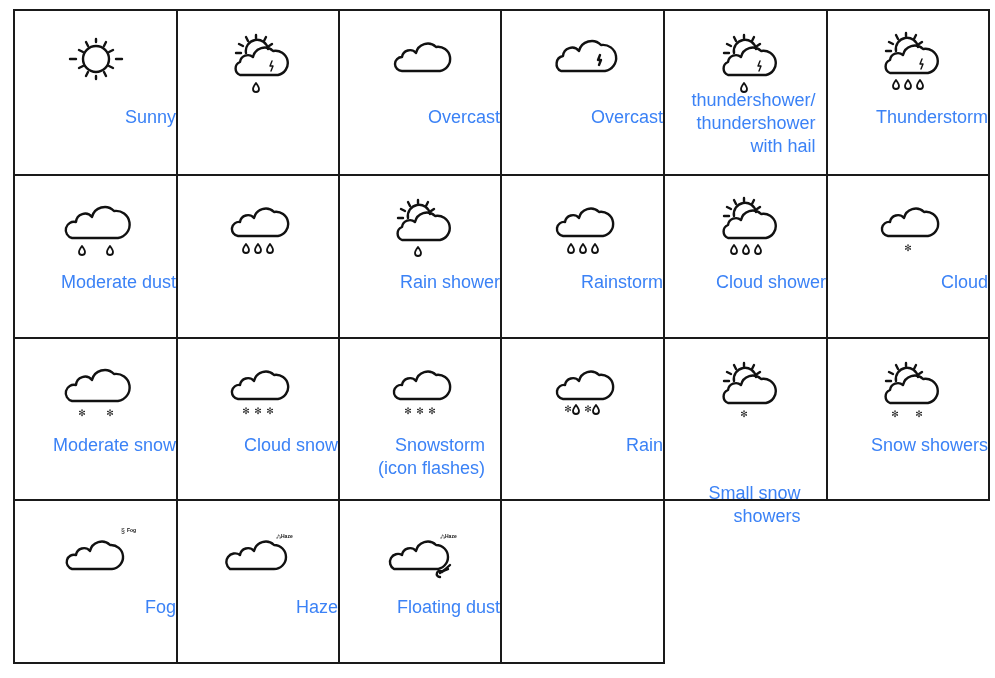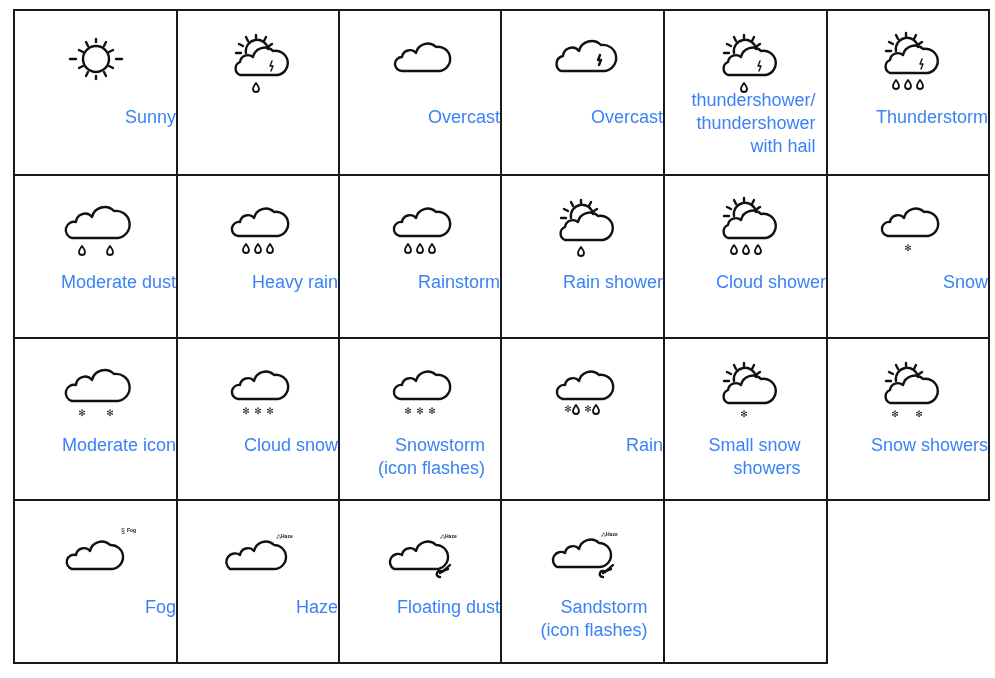--- a/index.html
+++ b/index.html
@@ -125,50 +125,49 @@
 
   <div class="cell">
     <svg class="icon" viewBox="0 0 100 70">
       <g class="s">
         <path d="M30 40 h40 a12 12 0 0 0 -4 -24 a12 12 0 0 0 -20 6 a8 8 0 0 0 -14 4 a7 7 0 0 0 -2 14 z"></path>
         <path d="M38 48 q-3 4 -3 6 a3 3 0 0 0 6 0 q0 -2 -3 -6z" stroke-width="1.8"></path>
         <path d="M50 48 q-3 4 -3 6 a3 3 0 0 0 6 0 q0 -2 -3 -6z" stroke-width="1.8"></path>
         <path d="M62 48 q-3 4 -3 6 a3 3 0 0 0 6 0 q0 -2 -3 -6z" stroke-width="1.8"></path>
       </g>
     </svg>
-    <div class="label">Heavy rain</div>
+  </div>
+
+  <div class="cell">
+    <svg class="icon" viewBox="0 0 100 70">
+      <g class="s">
+        <path d="M38 22 a11 11 0 0 1 22 -4"></path>
+        <line x1="48" y1="4" x2="48" y2="7"></line>
+          <line x1="38" y1="6" x2="40" y2="10"></line>
+          <line x1="58" y1="6" x2="56" y2="10"></line>
+        <line x1="28" y1="22" x2="33" y2="22"></line>
+          <line x1="31" y1="13" x2="35" y2="15"></line>
+          <line x1="64" y1="13" x2="61" y2="15"></line>
+        <path d="M32 44 h38 a12 12 0 0 0 -5 -24 a12 12 0 0 0 -20 6 a8 8 0 0 0 -13 5 a7 7 0 0 0 0 13 z"></path>
+        <path d="M48 51 q-3 4 -3 6 a3 3 0 0 0 6 0 q0 -2 -3 -6z" stroke-width="1.8"></path>
+      </g>
+    </svg>
+    <div class="label">Rain shower</div>
   </div>
 
   <div class="cell">
     <svg class="icon" viewBox="0 0 100 70">
       <g class="s">
         <path d="M30 40 h40 a12 12 0 0 0 -4 -24 a12 12 0 0 0 -20 6 a8 8 0 0 0 -14 4 a7 7 0 0 0 -2 14 z"></path>
         <path d="M38 48 q-3 4 -3 6 a3 3 0 0 0 6 0 q0 -2 -3 -6z" stroke-width="1.8"></path>
         <path d="M50 48 q-3 4 -3 6 a3 3 0 0 0 6 0 q0 -2 -3 -6z" stroke-width="1.8"></path>
         <path d="M62 48 q-3 4 -3 6 a3 3 0 0 0 6 0 q0 -2 -3 -6z" stroke-width="1.8"></path>
       </g>
     </svg>
     <div class="label">Rainstorm</div>
-  </div>
-
-  <div class="cell">
-    <svg class="icon" viewBox="0 0 100 70">
-      <g class="s">
-        <path d="M38 22 a11 11 0 0 1 22 -4"></path>
-        <line x1="48" y1="4" x2="48" y2="7"></line>
-          <line x1="38" y1="6" x2="40" y2="10"></line>
-          <line x1="58" y1="6" x2="56" y2="10"></line>
-        <line x1="28" y1="22" x2="33" y2="22"></line>
-          <line x1="31" y1="13" x2="35" y2="15"></line>
-          <line x1="64" y1="13" x2="61" y2="15"></line>
-        <path d="M32 44 h38 a12 12 0 0 0 -5 -24 a12 12 0 0 0 -20 6 a8 8 0 0 0 -13 5 a7 7 0 0 0 0 13 z"></path>
-        <path d="M48 51 q-3 4 -3 6 a3 3 0 0 0 6 0 q0 -2 -3 -6z" stroke-width="1.8"></path>
-      </g>
-    </svg>
-    <div class="label">Rain shower</div>
   </div>
 
   <div class="cell">
     <svg class="icon" viewBox="0 0 100 70">
       <g class="s">
         <path d="M38 20 a11 11 0 0 1 22 -4"></path>
         <line x1="48" y1="2" x2="48" y2="5"></line>
           <line x1="38" y1="4" x2="40" y2="8"></line>
           <line x1="58" y1="4" x2="56" y2="8"></line>
         <line x1="28" y1="20" x2="33" y2="20"></line>
@@ -181,30 +180,30 @@
       </g>
     </svg>
     <div class="label">Cloud shower</div>
   </div>
 
   <div class="cell">
     <svg class="icon" viewBox="0 0 100 70">
       <path class="s" d="M30 40 h40 a12 12 0 0 0 -4 -24 a12 12 0 0 0 -20 6 a8 8 0 0 0 -14 4 a7 7 0 0 0 -2 14 z"></path>
       <text x="50" y="55" text-anchor="middle" font-size="9" fill="#111">✻</text>
     </svg>
-    <div class="label">Snow</div>
+    <div class="label">Cloud</div>
   </div>
 
   <div class="cell">
     <svg class="icon" viewBox="0 0 100 70">
       <path class="s" d="M26 42 h46 a13 13 0 0 0 -4 -27 a13 13 0 0 0 -22 6 a9 9 0 0 0 -16 5 a8 8 0 0 0 -4 16 z"></path>
       <text x="36" y="57" text-anchor="middle" font-size="9" fill="#111">✻</text>
       <text x="64" y="57" text-anchor="middle" font-size="9" fill="#111">✻</text>
     </svg>
-    <div class="label">Moderate icon</div>
+    <div class="label">Moderate snow</div>
   </div>
 
   <div class="cell">
     <svg class="icon" viewBox="0 0 100 70">
       <path class="s" d="M30 40 h40 a12 12 0 0 0 -4 -24 a12 12 0 0 0 -20 6 a8 8 0 0 0 -14 4 a7 7 0 0 0 -2 14 z"></path>
       <text x="38" y="55" text-anchor="middle" font-size="9" fill="#111">✻</text>
       <text x="50" y="55" text-anchor="middle" font-size="9" fill="#111">✻</text>
       <text x="62" y="55" text-anchor="middle" font-size="9" fill="#111">✻</text>
     </svg>
     <div class="label">Cloud snow</div>
@@ -240,21 +239,21 @@
         <line x1="48" y1="4" x2="48" y2="7"></line>
           <line x1="38" y1="6" x2="40" y2="10"></line>
           <line x1="58" y1="6" x2="56" y2="10"></line>
         <line x1="28" y1="22" x2="33" y2="22"></line>
           <line x1="31" y1="13" x2="35" y2="15"></line>
           <line x1="64" y1="13" x2="61" y2="15"></line>
         <path d="M32 44 h38 a12 12 0 0 0 -5 -24 a12 12 0 0 0 -20 6 a8 8 0 0 0 -13 5 a7 7 0 0 0 0 13 z"></path>
       </g>
       <text x="48" y="58" text-anchor="middle" font-size="9" fill="#111">✻</text>
     </svg>
-    <div class="label" style="width:110px;left:50%;transform:translateX(-50%);">Small snow showers</div>
+    <div class="label" style="width:110px;left:50%;transform:translateX(-50%);margin-top:48px;">Small snow showers</div>
   </div>
 
   <div class="cell">
     <svg class="icon" viewBox="0 0 100 70">
       <g class="s">
         <path d="M38 22 a11 11 0 0 1 22 -4"></path>
         <line x1="48" y1="4" x2="48" y2="7"></line>
           <line x1="38" y1="6" x2="40" y2="10"></line>
           <line x1="58" y1="6" x2="56" y2="10"></line>
         <line x1="28" y1="22" x2="33" y2="22"></line>
@@ -289,24 +288,15 @@
   <div class="cell">
     <svg class="icon" viewBox="0 0 100 70">
       <path class="s" d="M24 48 h42 a12 12 0 0 0 0 -24 a12 12 0 0 0 -20 6 a8 8 0 0 0 -14 4 a7 7 0 0 0 -8 14 z"></path>
       <path class="s" d="M70 52 q6 -4 10 -8 M70 56 a3 3 0 1 1 2 -5 q2 -2 6 -3" stroke-width="1.8"></path>
       <text x="70" y="17" font-size="5" fill="#111">⁂</text>
       <text x="75" y="17" class="tag">Haze</text>
     </svg>
     <div class="label">Floating dust</div>
   </div>
 
-  <div class="cell">
-    <svg class="icon" viewBox="0 0 100 70">
-      <path class="s" d="M24 46 h42 a12 12 0 0 0 0 -24 a12 12 0 0 0 -20 6 a8 8 0 0 0 -14 4 a7 7 0 0 0 -8 14 z"></path>
-      <path class="s" d="M70 52 q6 -4 10 -8 M70 56 a3 3 0 1 1 2 -5 q2 -2 6 -3" stroke-width="1.8"></path>
-      <text x="68" y="15" font-size="5" fill="#111">⁂</text>
-      <text x="73" y="15" class="tag">Haze</text>
-    </svg>
-    <div class="label" style="width:130px;left:50%;transform:translateX(-50%);">Sandstorm (icon flashes)</div>
-  </div>
 
   <div class="cell"></div>
 </div>
 
 </body></html>

